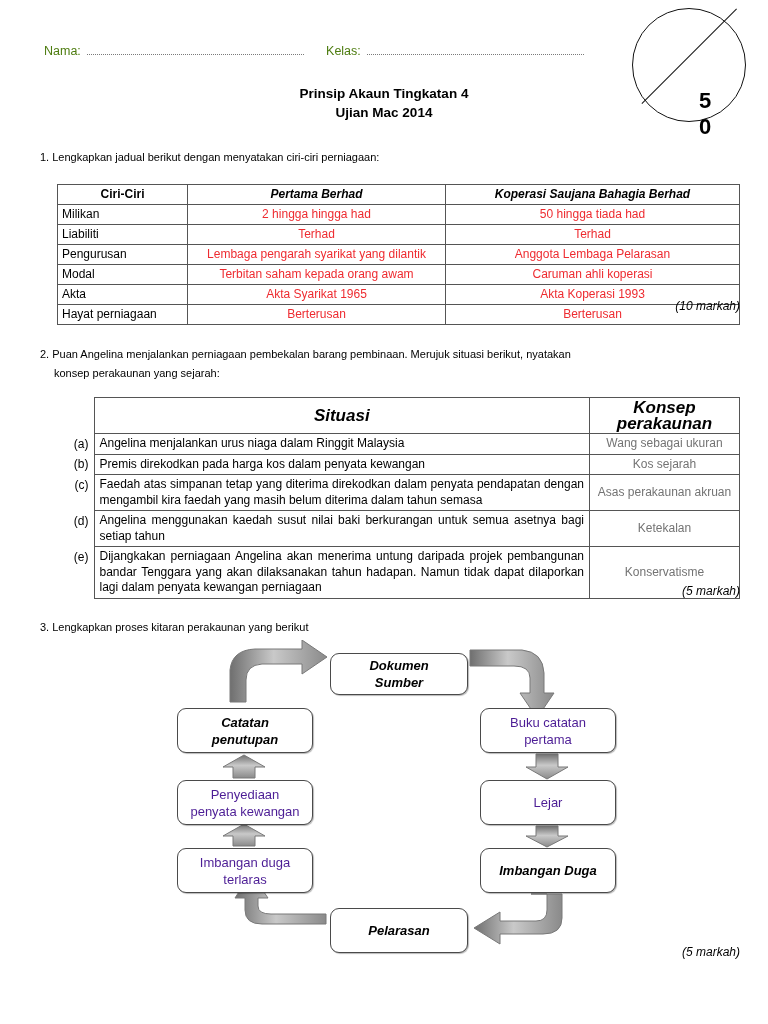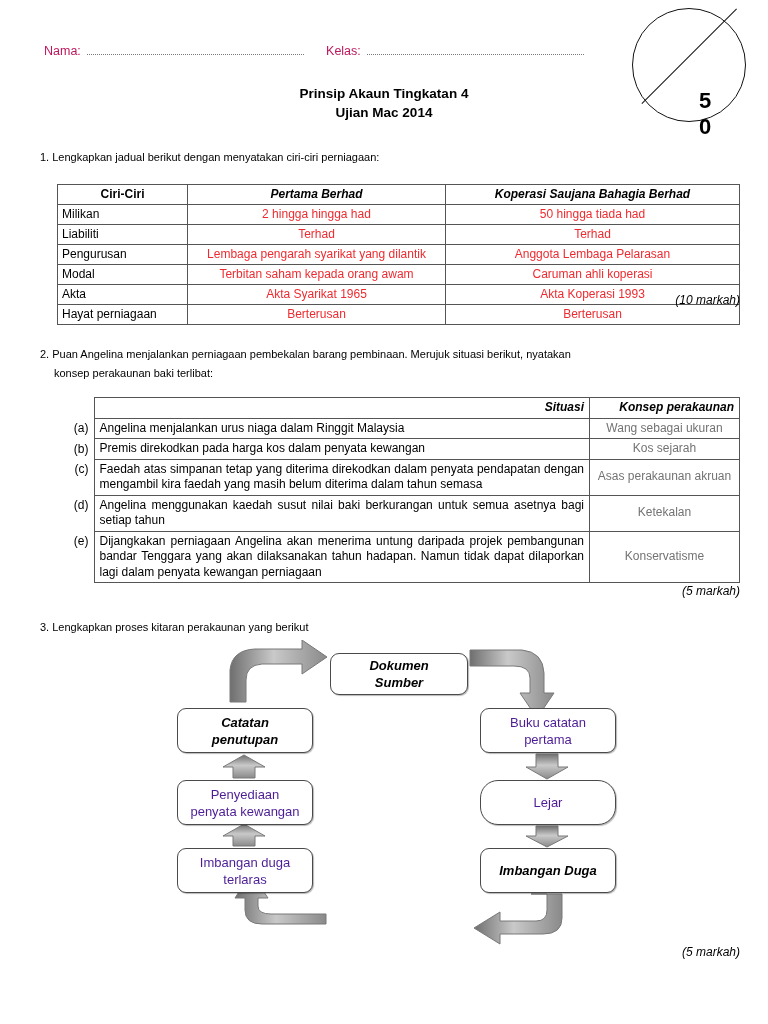--- a/index.html
+++ b/index.html
@@ -18,21 +18,21 @@
 
   
   .name-row {
     position: absolute;
     left: 44px;
     top: 44px;
     width: 540px;
     display: flex;
     align-items: baseline;
     font-size: 12.5px;
-    color: #be185d;
+    color: #4d7c0f;
   }
   .field-label { white-space: nowrap; }
   .dotline {
     flex: 1;
     border-bottom: 1px dotted #7a7a7a;
     margin: 0 0 3px 6px;
     height: 1px;
   }
   .gap { width: 22px; }
 
@@ -120,21 +120,21 @@
   .tbl1 td.lbl { text-align: left; }
   .tbl1 td.ans { text-align: center; color: #ee2b30; }
 
   .markah {
     position: absolute;
     font-size: 12px;
     font-style: italic;
     color: #000;
     text-align: right;
   }
-  .m1 { left: 560px; top: 293px; width: 180px; text-align: right; }
+  .m1 { left: 560px; top: 299px; width: 180px; text-align: right; }
   .m2 { left: 560px; top: 584px; width: 180px; }
   .m3 { left: 560px; top: 945px; width: 180px; }
 
   .tbl2wrap {
     position: absolute;
     left: 60px;
     top: 397px;
     width: 680px;
   }
   .tbl2 {
@@ -151,24 +151,24 @@
     border: none;
     width: 34px;
     text-align: right;
     padding-right: 5px;
     font-size: 12px;
     vertical-align: top;
     padding-top: 3px;
   }
   .tbl2 .hd-blank { border: none; }
   .tbl2 th.hd {
-    text-align: right;
+    text-align: center;
     font-weight: bold;
     font-style: italic;
-    font-size: 12px;
+    font-size: 17px;
   }
   .tbl2 td.sit {
     text-align: justify;
     text-align-last: left;
     font-size: 12px;
   }
   .tbl2 td.kon {
     width: 150px;
     text-align: center;
     color: #737373;
@@ -196,21 +196,21 @@
     font-size: 13px;
     line-height: 17px;
   }
   .node.bold { font-weight: bold; font-style: italic; }
   .node.red { color: #4c1d95; }
 
   .n-dokumen   { left: 330px; top: 13px;  width: 136px; height: 40px; }
   .n-catatan   { left: 177px; top: 68px;  width: 134px; height: 43px; }
   .n-buku      { left: 480px; top: 68px;  width: 134px; height: 43px; }
   .n-penyediaan{ left: 177px; top: 140px; width: 134px; height: 43px; }
-  .n-lejar     { left: 480px; top: 140px; width: 134px; height: 43px; border-radius: 18px; }
+  .n-lejar     { left: 480px; top: 140px; width: 134px; height: 43px; }
   .n-imbterlaras{left: 177px; top: 208px; width: 134px; height: 43px; }
   .n-imbduga   { left: 480px; top: 208px; width: 134px; height: 43px; }
   .n-pelarasan { left: 330px; top: 268px; width: 136px; height: 43px; }
 
   .arrow { position: absolute; }
 </style>
 </head>
 <body>
 
 <div class="name-row">
@@ -279,21 +279,21 @@
       <td class="ans">Berterusan</td>
       <td class="ans">Berterusan</td>
     </tr>
   </tbody>
 </table>
 
 <div class="markah m1">(10 markah)</div>
 
 <div class="qtext q2">
   <span>2. Puan Angelina menjalankan perniagaan pembekalan barang pembinaan. Merujuk situasi berikut, nyatakan</span>
-  <span class="indent">konsep perakaunan baki terlibat:</span>
+  <span class="indent">konsep perakaunan yang sejarah:</span>
 </div>
 
 <div class="tbl2wrap">
   <table class="tbl2">
     <colgroup>
         <col style="width:34px">
         <col>
         <col style="width:150px">
       </colgroup>
     <thead>
@@ -406,16 +406,19 @@
     <div>
       <div>Imbangan duga</div>
       <div>terlaras</div>
     </div>
   </div>
 
   <div class="node bold n-imbduga">
     <div>Imbangan Duga</div>
   </div>
 
+  <div class="node bold n-pelarasan">
+    <div>Pelarasan</div>
+  </div>
 
 </div>
 
 <div class="markah m3">(5 markah)</div>
 
 </body></html>

